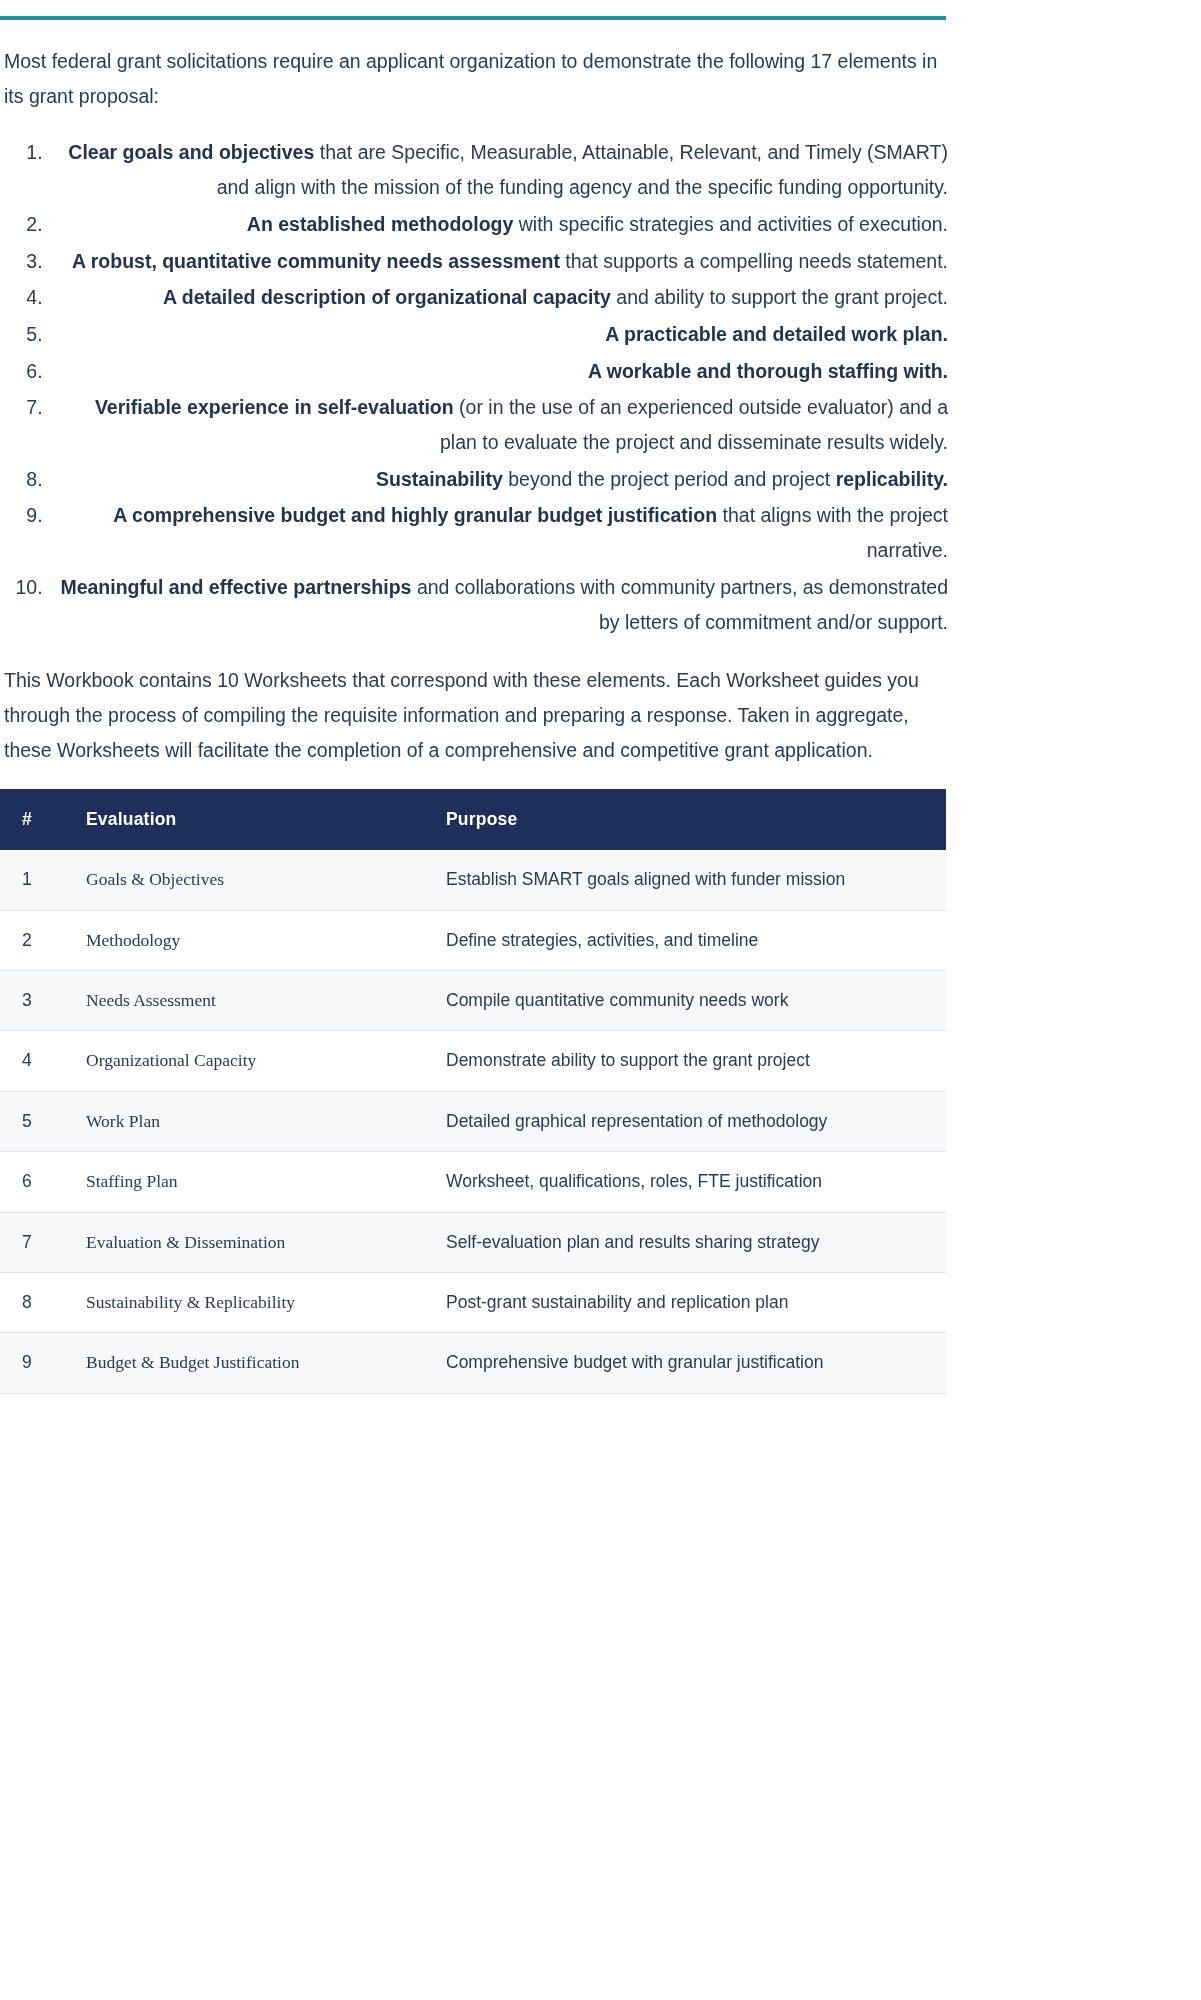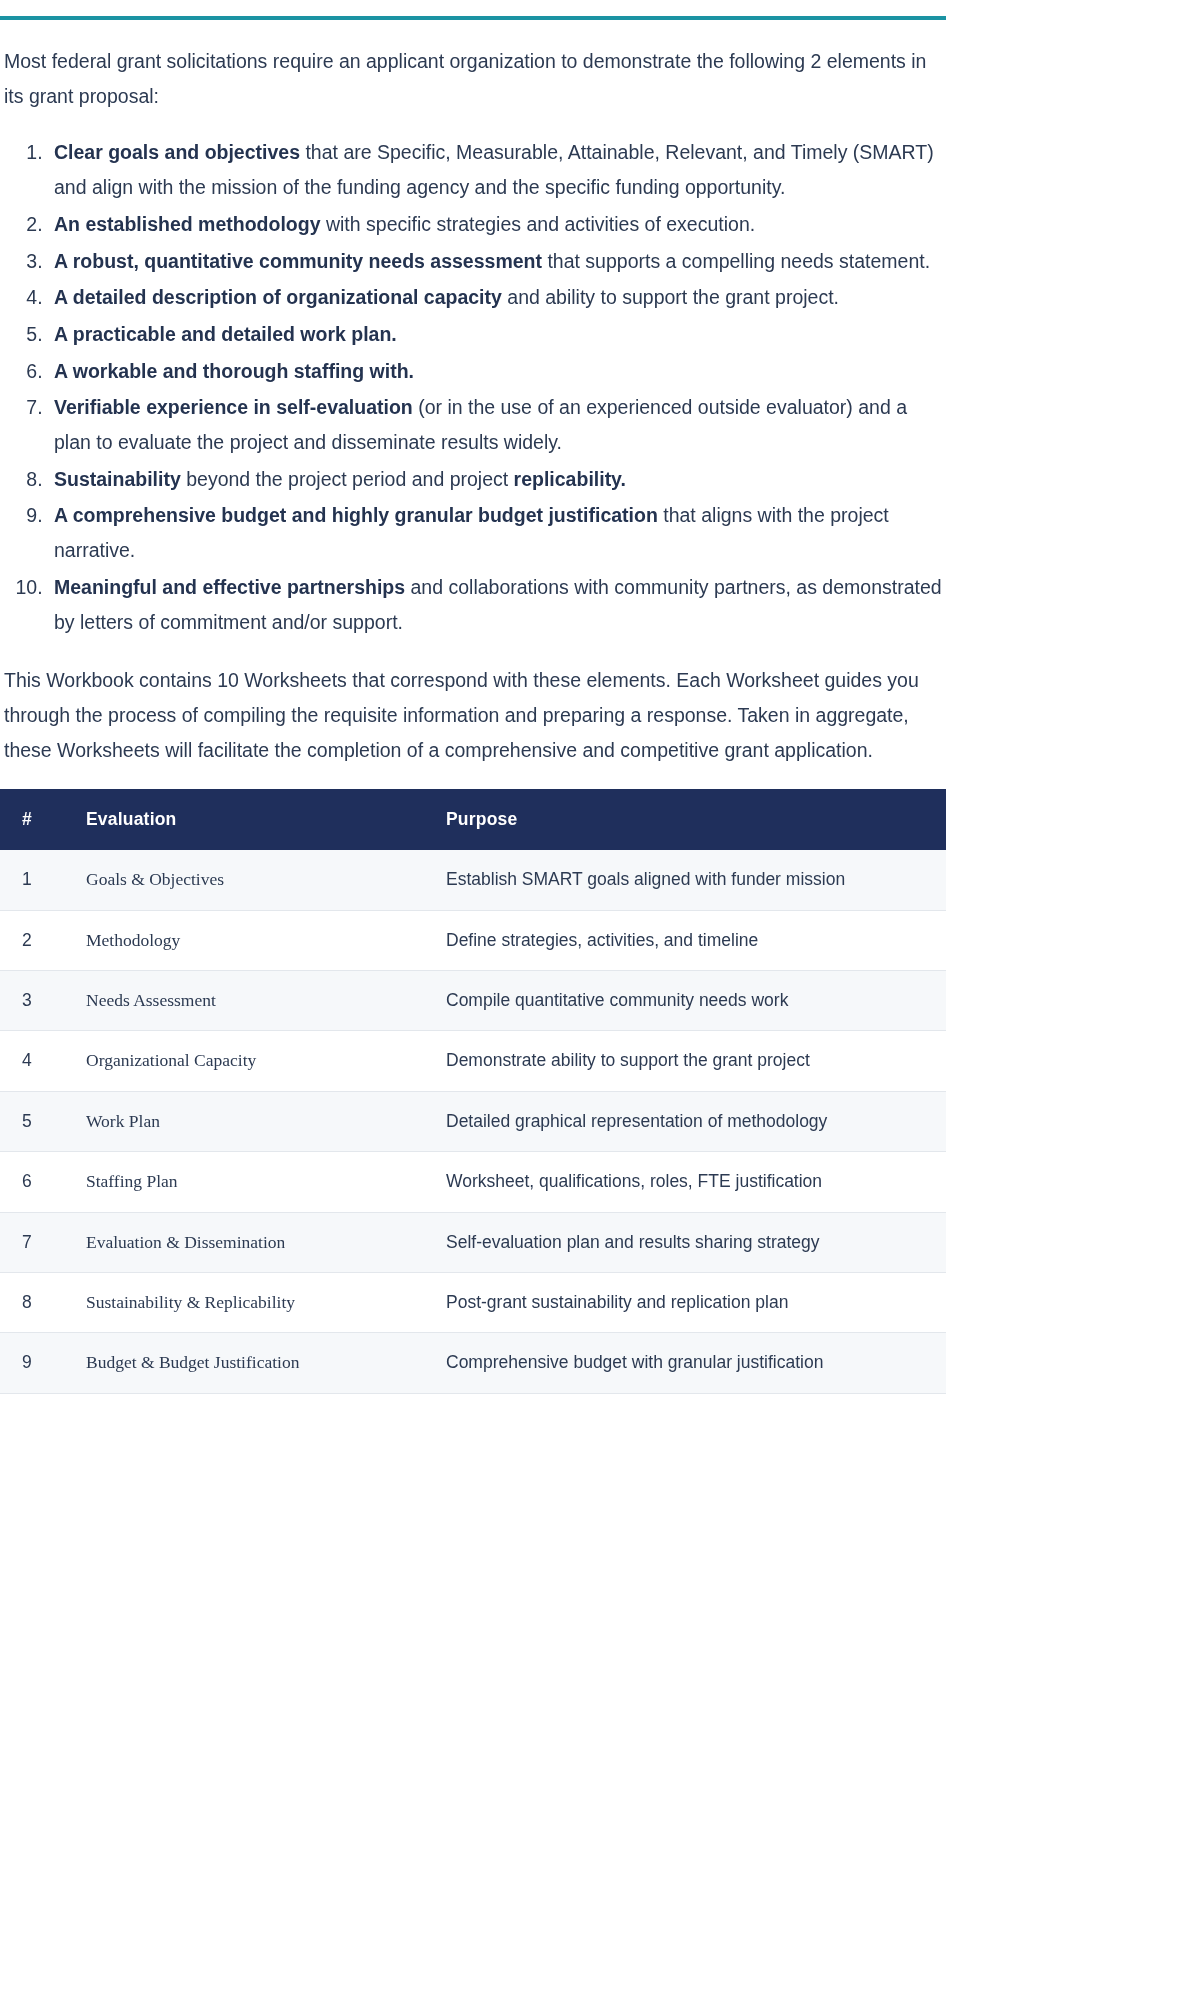--- a/index.html
+++ b/index.html
@@ -47,20 +47,21 @@
     padding: 0 4px;
     max-width: 948px;
   }
 
   
   ol.elements-list {
     margin: 0 0 24px 0;
     padding: 0 4px 0 48px;
     list-style: decimal;
     max-width: 952px;
+    text-align: right;
   }
   ol.elements-list > li {
     font-size: 19.5px;
     line-height: 1.78;
     color: #2c3a52;
     margin-bottom: 2px;
     padding-left: 6px;
   }
   ol.elements-list > li::marker {
     font-size: 19.5px;
@@ -102,21 +103,21 @@
   table.ws-table tbody td.col-purp{ padding-left: 22px; }
 </style>
 </head>
 <body>
 
 <div class="page">
 
 
   <div class="title-rule"></div>
 
-  <p class="body-text">Most federal grant solicitations require an applicant organization to demonstrate the following 2 elements in its grant proposal:</p>
+  <p class="body-text">Most federal grant solicitations require an applicant organization to demonstrate the following 17 elements in its grant proposal:</p>
 
   <ol class="elements-list">
       <li value="1"><span class="li-line"><b>Clear goals and objectives</b><span> that are Specific, Measurable, Attainable, Relevant, and Timely (SMART) and align with the mission of the funding agency and the specific funding opportunity.</span></span></li>
       <li value="2"><span class="li-line"><b>An established methodology</b><span> with specific strategies and activities of execution.</span></span></li>
       <li value="3"><span class="li-line"><b>A robust, quantitative community needs assessment</b><span> that supports a compelling needs statement.</span></span></li>
       <li value="4"><span class="li-line"><b>A detailed description of organizational capacity</b><span> and ability to support the grant project.</span></span></li>
       <li value="5"><span class="li-line"><b>A practicable and detailed work plan.</b></span></li>
       <li value="6"><span class="li-line"><b>A workable and thorough staffing with.</b></span></li>
       <li value="7"><span class="li-line"><b>Verifiable experience in self-evaluation</b><span> (or in the use of an experienced outside evaluator) and a plan to evaluate the project and disseminate results widely.</span></span></li>
       <li value="8"><span class="li-line"><b>Sustainability</b><span> beyond the project period and project </span><b>replicability.</b></span></li>

